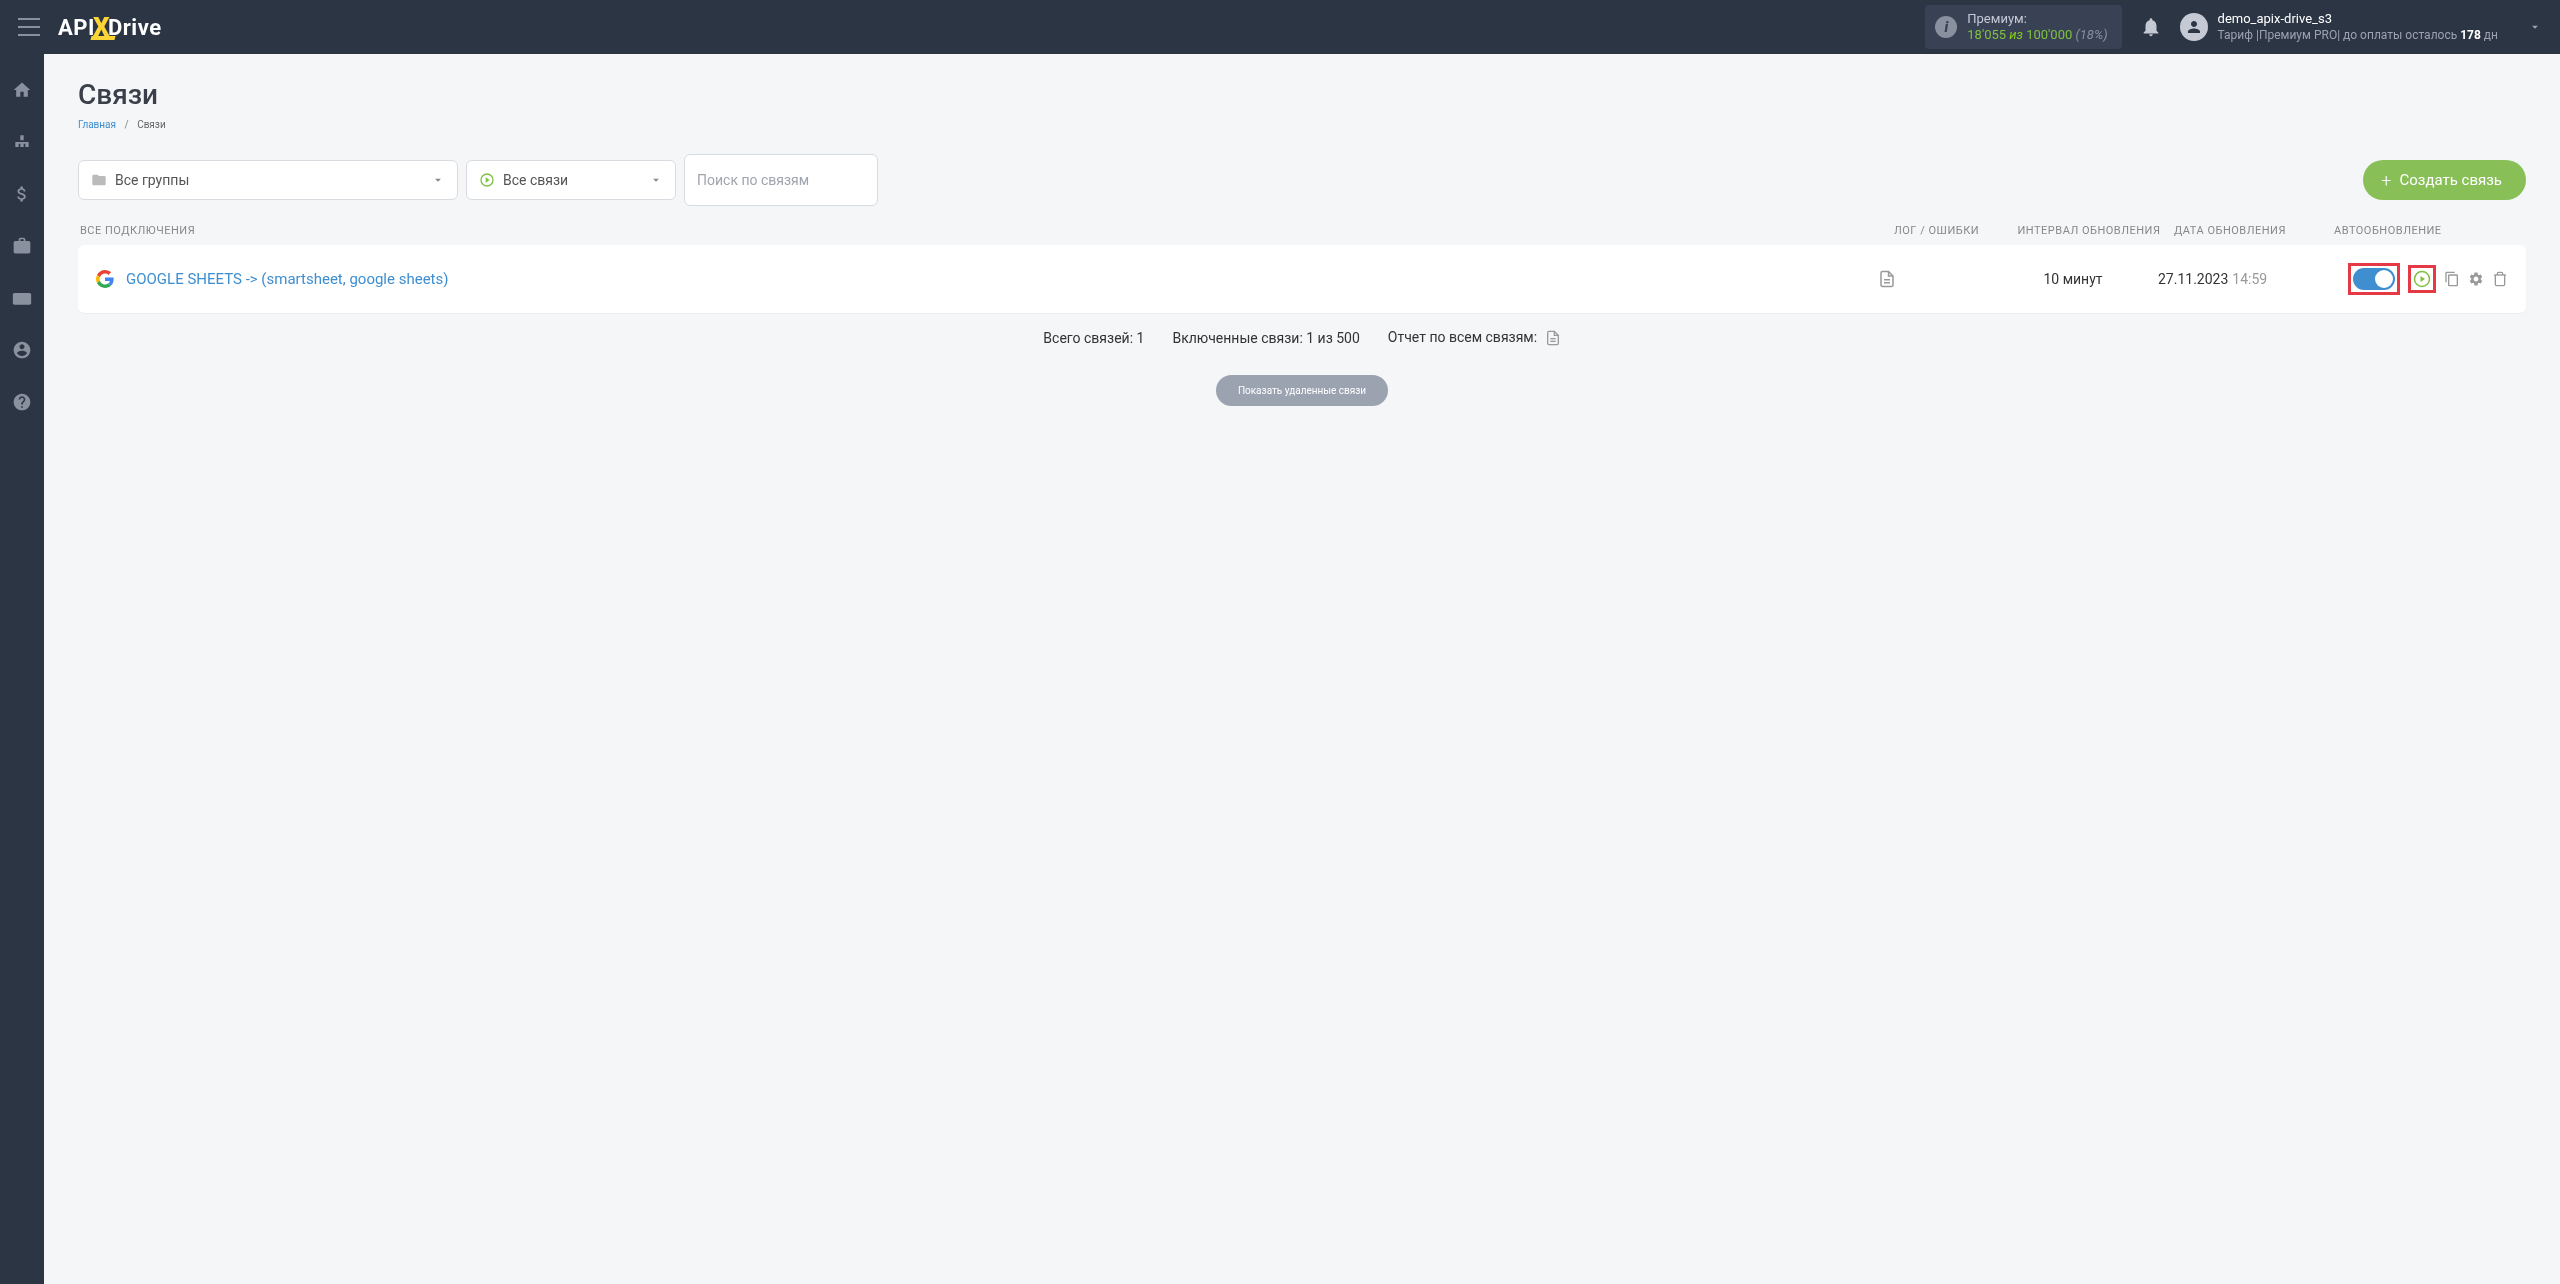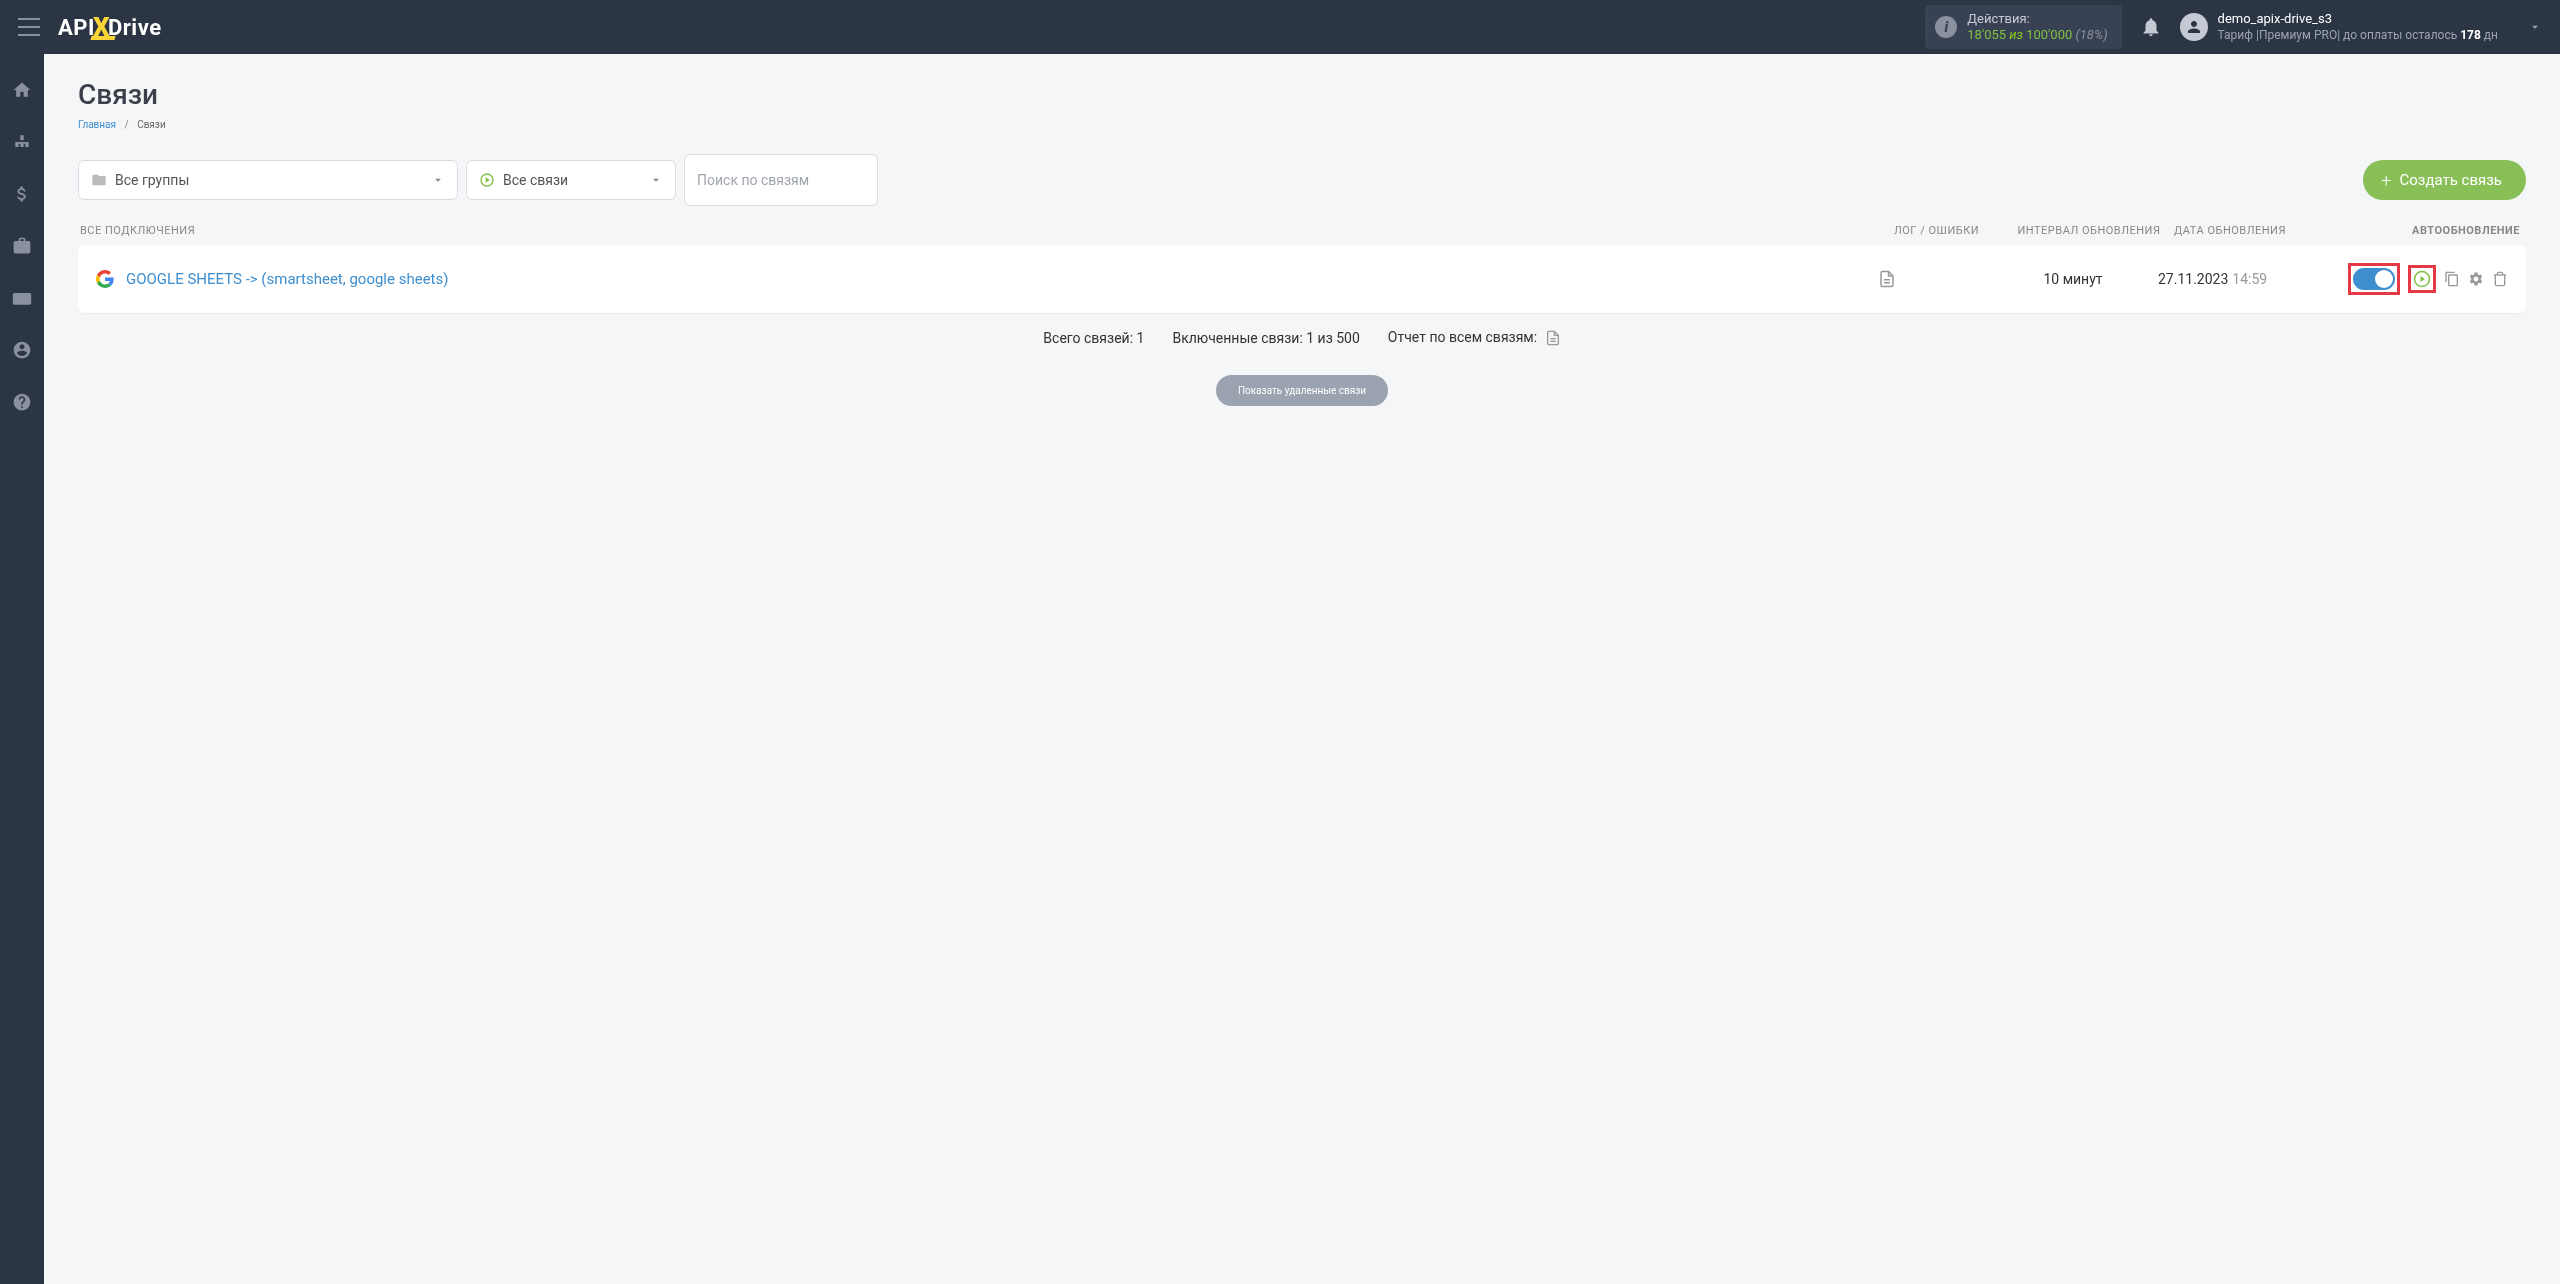--- a/index.html
+++ b/index.html
@@ -54,21 +54,21 @@
 .search-box::placeholder { color:#a0a4ae; }
 .filters-spacer { flex:1; }
 .create-btn { height:40px; background:#88c057; color:#fff; border:none; border-radius:20px; padding:0 24px 0 18px; font-size:15px; cursor:pointer; display:flex; align-items:center; gap:8px; }
 .create-btn .plus { font-size:18px; font-weight:300; }
 
 .table-header { display:flex; font-size:11px; color:#888; text-transform:uppercase; letter-spacing:0.5px; padding:0 2px 8px; }
 .col-name { flex:1; }
 .col-log { width:110px; text-align:left; }
 .col-interval { width:170px; text-align:center; }
 .col-date { width:160px; text-align:left; }
-.col-auto { width:190px; text-align:right; padding-right:4px;font-weight:bold; }
+.col-auto { width:190px; text-align:left; padding-right:4px; }
 
 .row-card { background:#fff; border-radius:6px; padding:18px 18px; display:flex; align-items:center; box-shadow:0 1px 1px rgba(0,0,0,0.04); margin-bottom:16px; }
 .row-name { flex:1; display:flex; align-items:center; gap:12px; }
 .g-icon { width:18px; height:18px; }
 .row-link { color:#3e8ed0; font-size:15px; text-decoration:none; }
 .row-log { width:110px; display:flex; justify-content:flex-start; }
 .doc-icon { width:18px; height:20px; color:#999; cursor:pointer; }
 .row-interval { width:170px; text-align:center; font-size:14px; color:#333; }
 .row-date { width:160px; font-size:14px; }
 .row-date .date { color:#333; }
@@ -99,21 +99,21 @@
   </div>
   <div class="logo">
     <span class="api">API</span>
     <span class="x">X<span class="x-underline"></span></span>
     <span class="drive">Drive</span>
   </div>
   <div class="header-spacer"></div>
   <div class="actions-box">
     <div class="info-icon">i</div>
     <div class="actions-text">
-      <div class="label">Действия:</div>
+      <div class="label">Премиум:</div>
       <div>
         <span class="count">18'055</span><span class="of"> из </span><span class="total">100'000</span><span class="pct"> (18%)</span>
       </div>
     </div>
   </div>
   <svg class="bell" viewBox="0 0 24 24" fill="currentColor">
       <path d="M12 22c1.1 0 2-.9 2-2h-4c0 1.1.9 2 2 2zm6-6v-5c0-3.07-1.64-5.64-4.5-6.32V4c0-.83-.67-1.5-1.5-1.5s-1.5.67-1.5 1.5v.68C7.63 5.36 6 7.92 6 11v5l-2 2v1h16v-1l-2-2z"></path>
     </svg>
   <div class="user-block">
     <div class="avatar">

